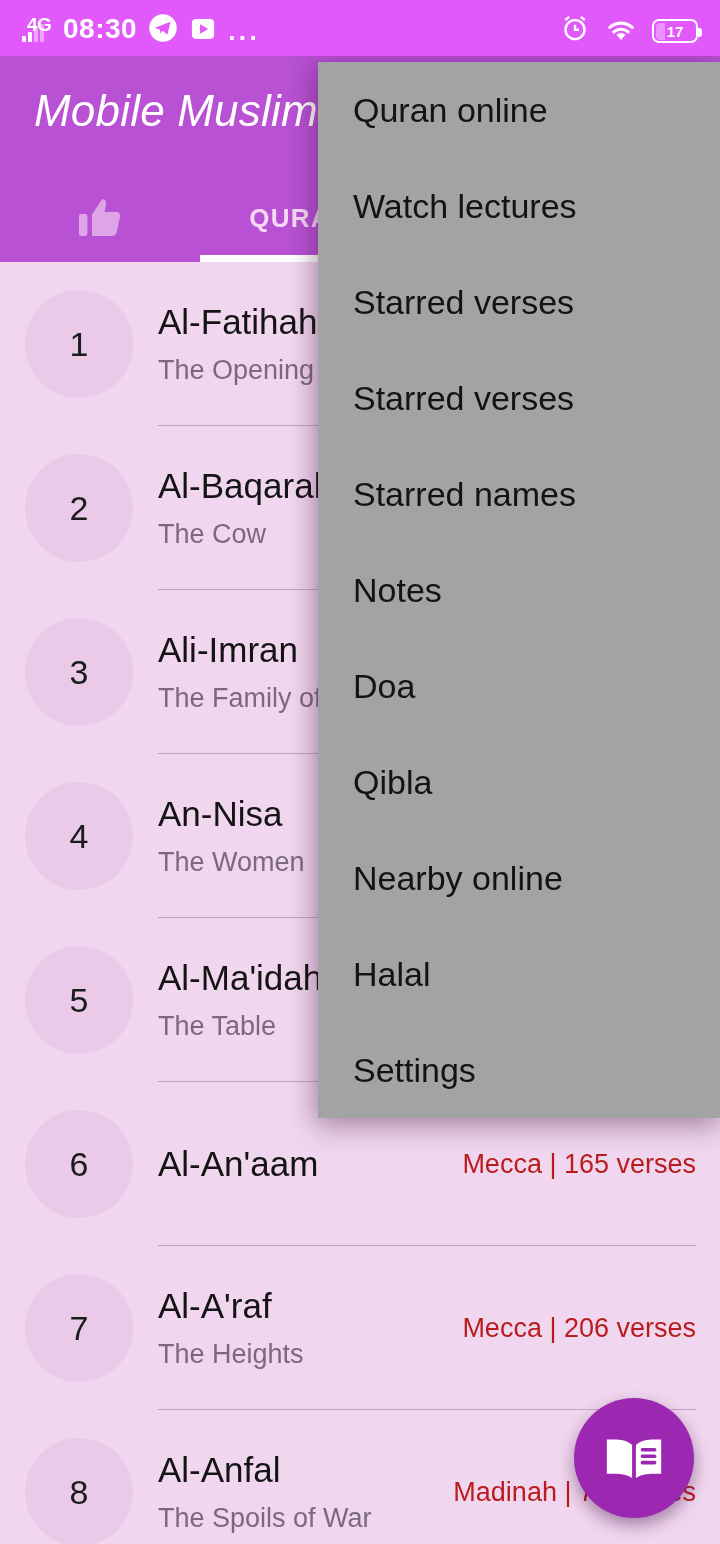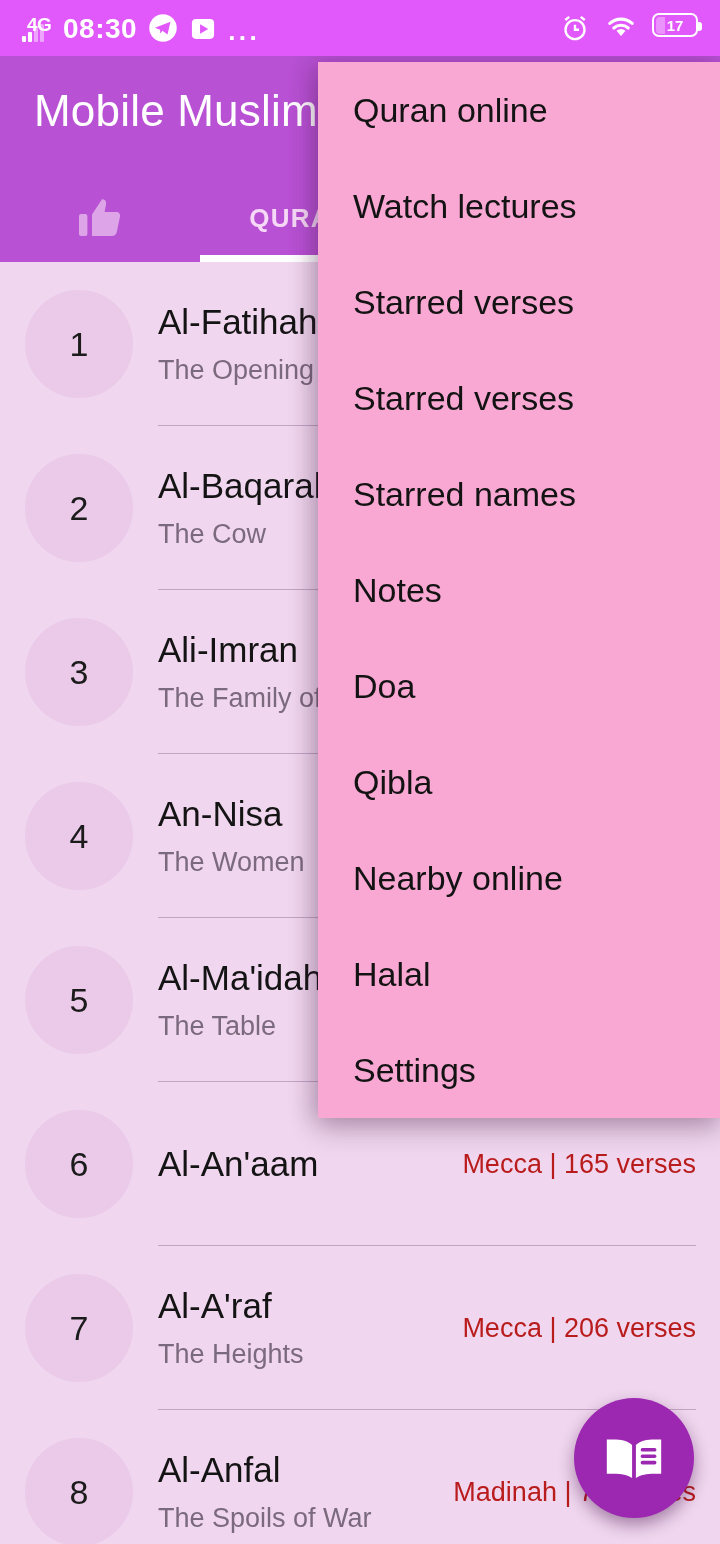--- a/index.html
+++ b/index.html
@@ -20,21 +20,21 @@
   .statusbar {
     position: absolute; top: 0; left: 0;
     width: 720px; height: 56px;
     background: #e158fb;
     display: flex; align-items: center;
     padding: 0 22px;
     color: #ffffff;
     z-index: 40;
   }
   .sb-left { display: flex; align-items: flex-end; gap: 11px; flex: 1; }
-  .sb-right { display: flex; align-items: flex-start; gap: 15px; }
+  .sb-right { display: flex; align-items: flex-end; gap: 15px; }
 
   .sig { position: relative; width: 30px; height: 28px; display:block; }
   .sig .g {
     position: absolute; font-size: 19px; font-weight: bold;
     line-height: 1; top: 0px; left: 5px; letter-spacing: -0.5px;
   }
   .sig i {
     position: absolute; bottom: 1px; width: 4px; display: block;
     background: #ffffff; border-radius: 1px;
   }
@@ -66,21 +66,21 @@
   
   .appbar {
     position: absolute; top: 56px; left: 0;
     width: 720px; height: 206px;
     background: #b851d4;
     z-index: 10;
   }
   .appbar-title {
     position: absolute; top: 30px; left: 34px;
     font-size: 44px; color: #ffffff; font-weight: normal;
-    letter-spacing: .2px; white-space: nowrap;
+    letter-spacing: .2px; white-space: nowrap; font-style: italic;
   }
   .tabs {
     position: absolute; bottom: 0; left: 0; width: 720px; height: 88px;
     display: flex; align-items: center;
   }
   .tab {
     width: 200px; height: 88px;
     display: flex; align-items: center; justify-content: center;
     position: relative;
   }
@@ -131,21 +131,21 @@
   }
   .divider {
     position: absolute; left: 158px; right: 24px; bottom: 0;
     height: 1px; background: #9e7ba0; opacity: .55;
   }
 
   
   .menu {
     position: absolute; top: 62px; left: 318px;
     width: 402px; height: 1056px;
-    background: #f9a8d4;
+    background: #a3a3a3;
     z-index: 30;
     box-shadow: 0 10px 26px rgba(60,20,60,.30), -6px 0 22px rgba(60,20,60,.18);
   }
   .menu-item {
     height: 96px;
     display: flex; align-items: center;
     padding-left: 35px;
     font-size: 34px; color: #131313;
     white-space: nowrap;
   }

